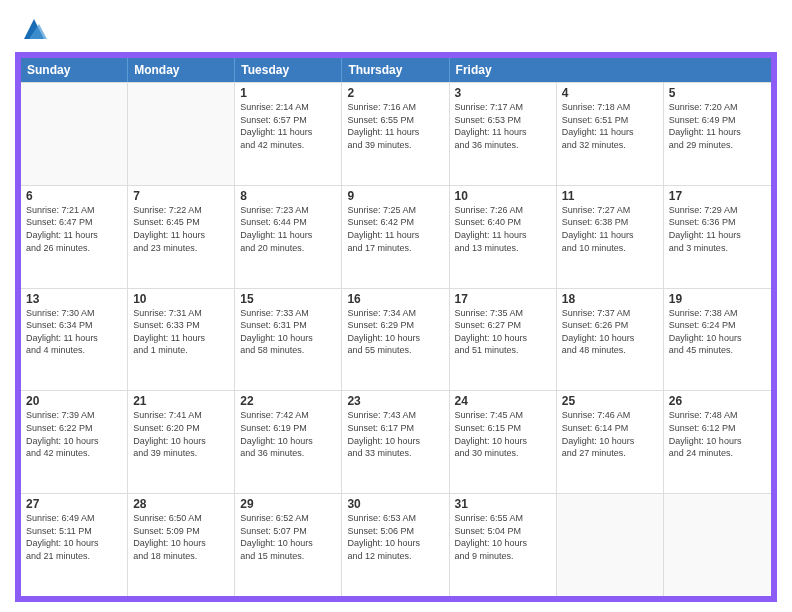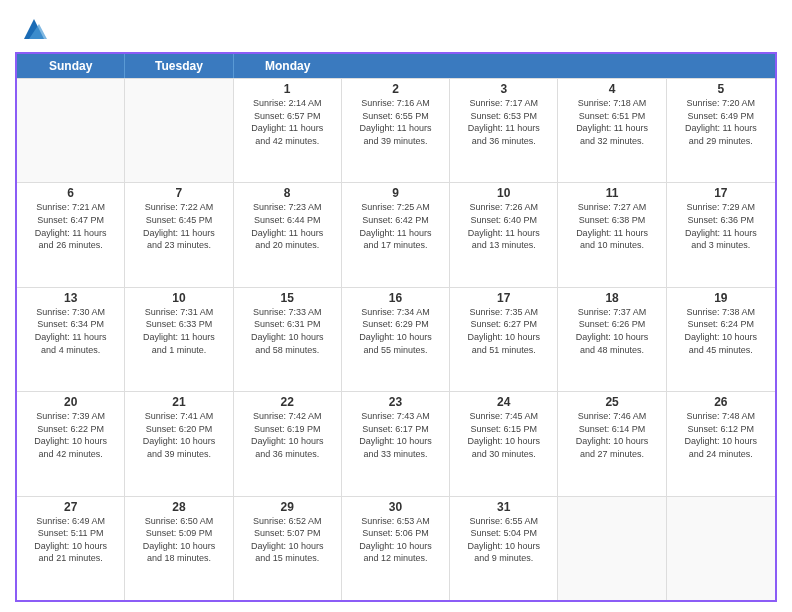--- a/index.html
+++ b/index.html
@@ -57,22 +57,21 @@
       color: #333;
     }
     .subtitle {
       font-size: 15px;
       color: #555;
     }
     .calendar {
       flex: 1;
       display: flex;
       flex-direction: column;
-      border: 2px solid #8b5cf6;
-      text-align: center;
+      border: 6px solid #8b5cf6;
     }
     .calendar-header {
       display: grid;
       grid-template-columns: repeat(7, 1fr);
       background: #3a7abf;
     }
     .cal-header-cell {
       color: #fff;
       font-weight: bold;
       font-size: 12px;
@@ -137,22 +136,24 @@
     </div>
     <div class="title-section">
       <div class="main-title"></div>
       <div class="subtitle"></div>
     </div>
   </div>
 
   <div class="calendar">
     <div class="calendar-header">
     <div class="cal-header-cell">Sunday</div>
+        <div class="cal-header-cell">Monday</div>
         <div class="cal-header-cell">Tuesday</div>
-        <div class="cal-header-cell">Monday</div>
+        <div class="cal-header-cell">Thursday</div>
+        <div class="cal-header-cell">Friday</div>
       </div>
     <div class="calendar-body">
     <div class="cal-row">
           <div class="cal-cell empty"></div>
           <div class="cal-cell empty"></div>
           <div class="cal-cell">
             <div class="day-num">1</div>
             <div class="cell-line">Sunrise: 2:14 AM</div>
             <div class="cell-line">Sunset: 6:57 PM</div>
             <div class="cell-line">Daylight: 11 hours</div>

